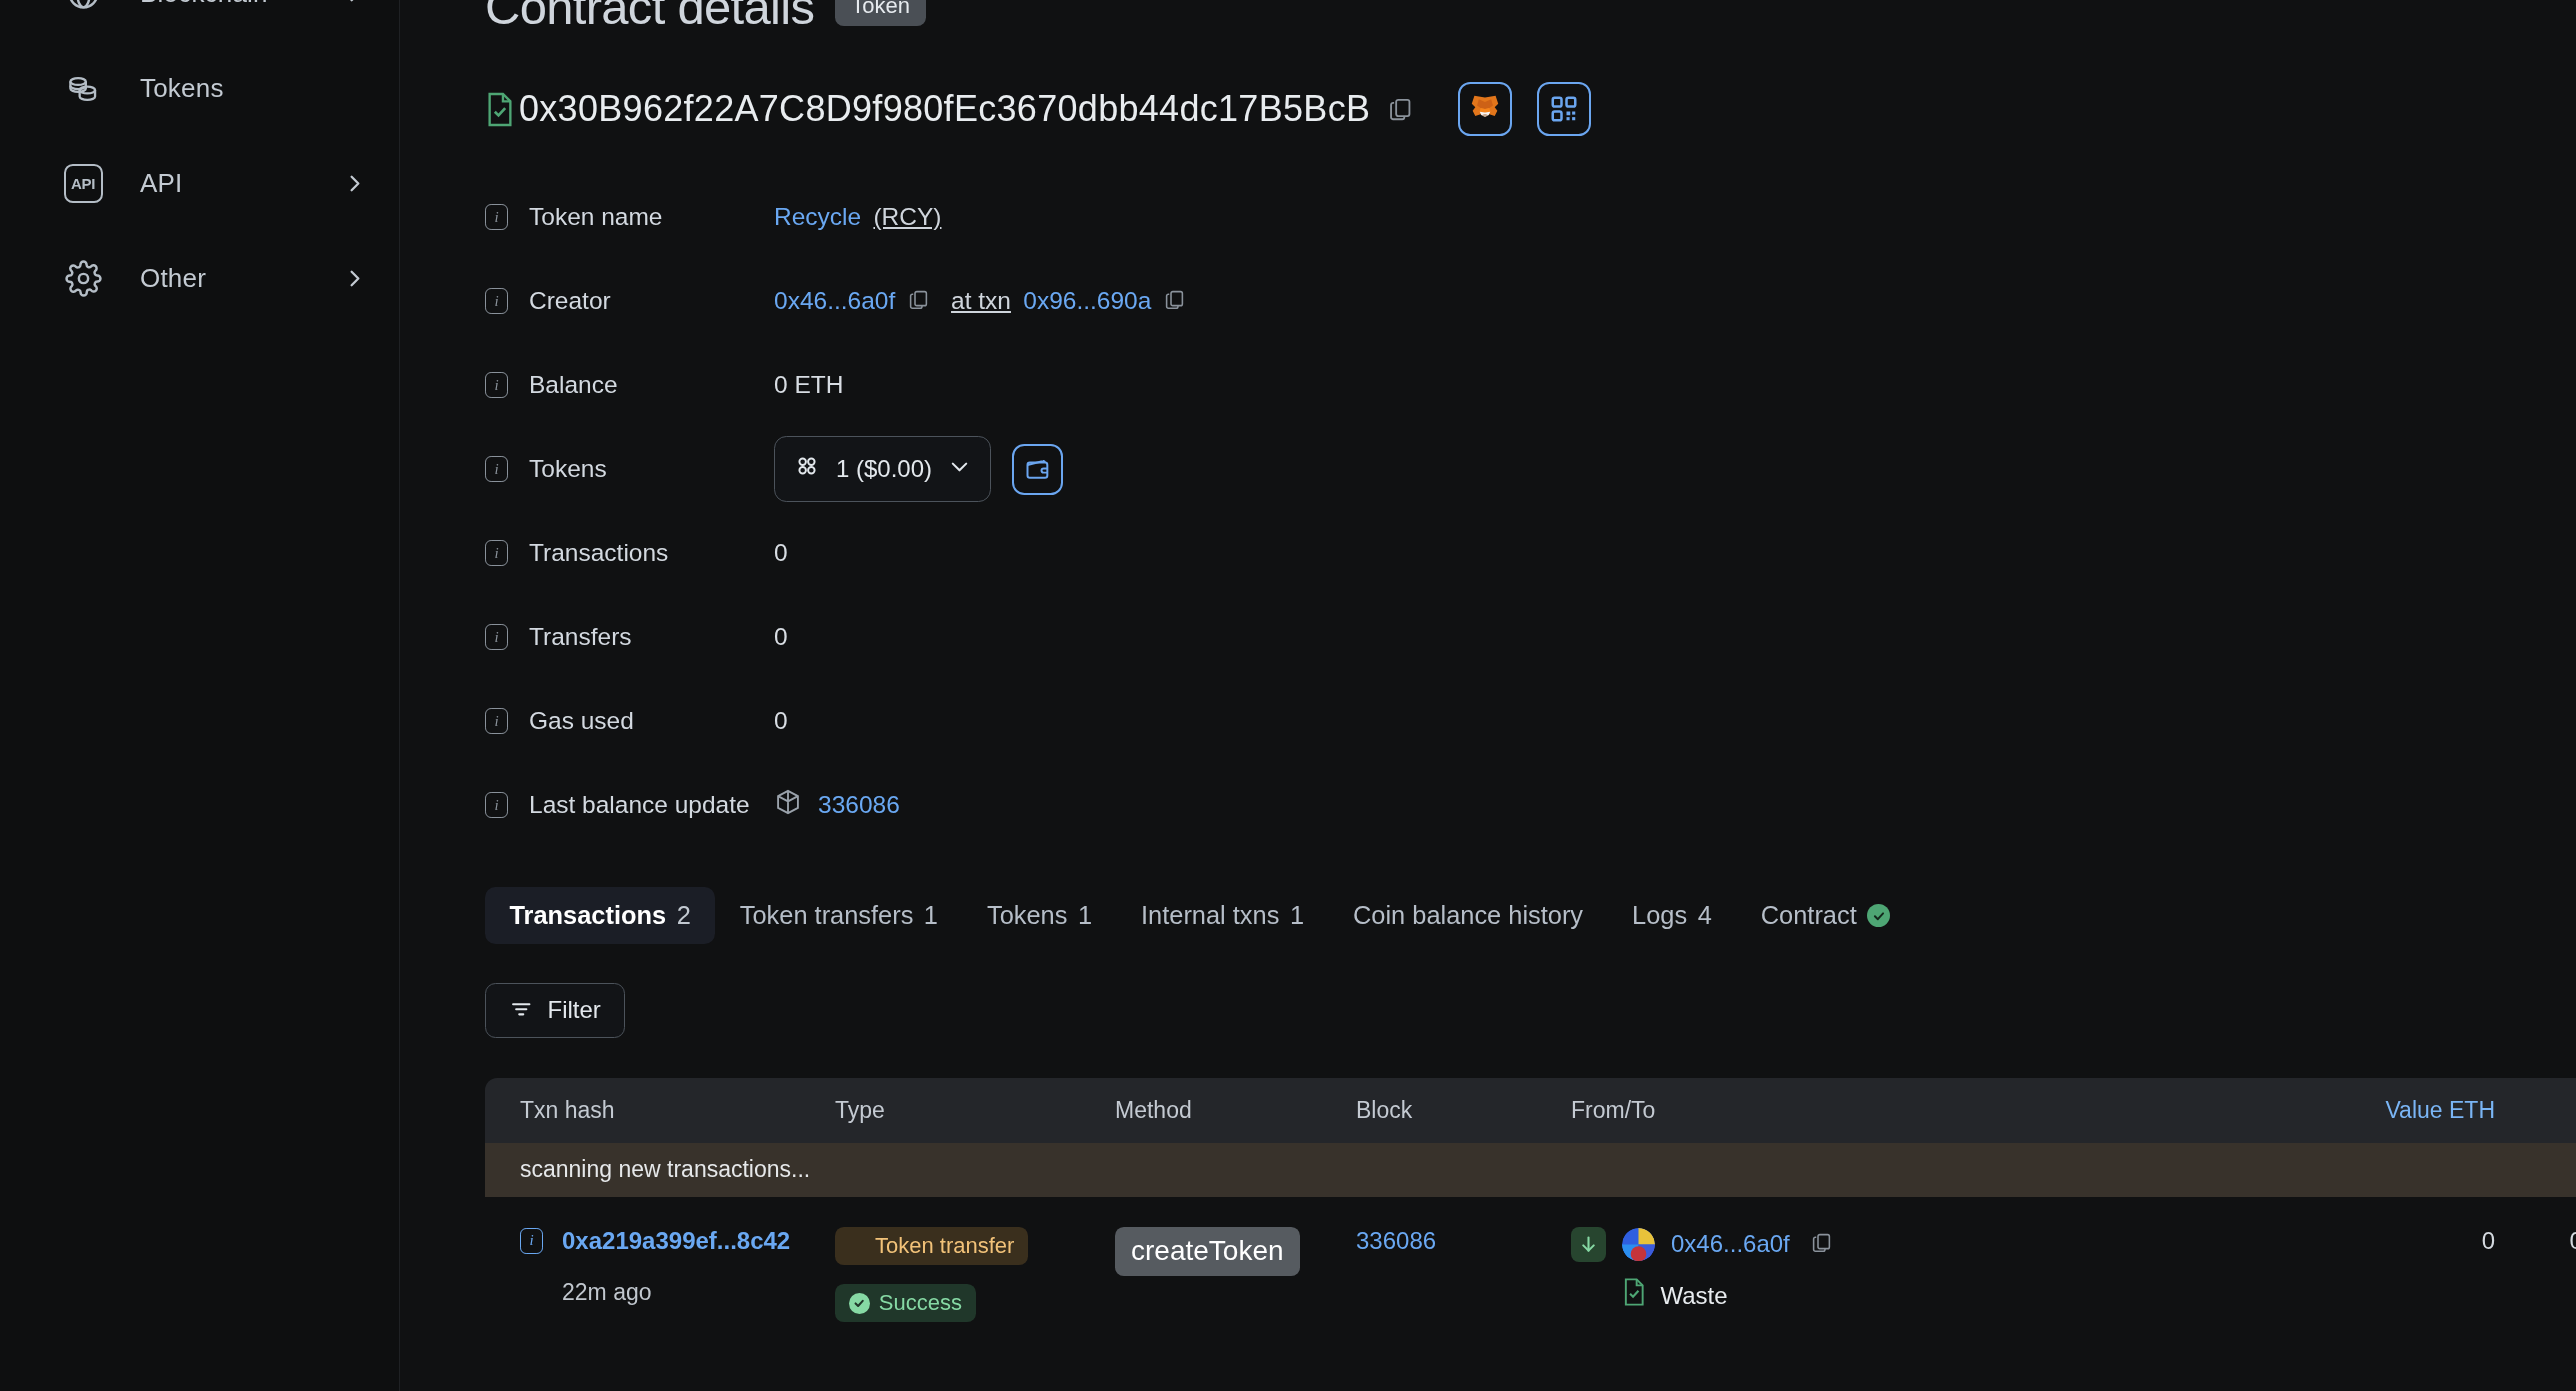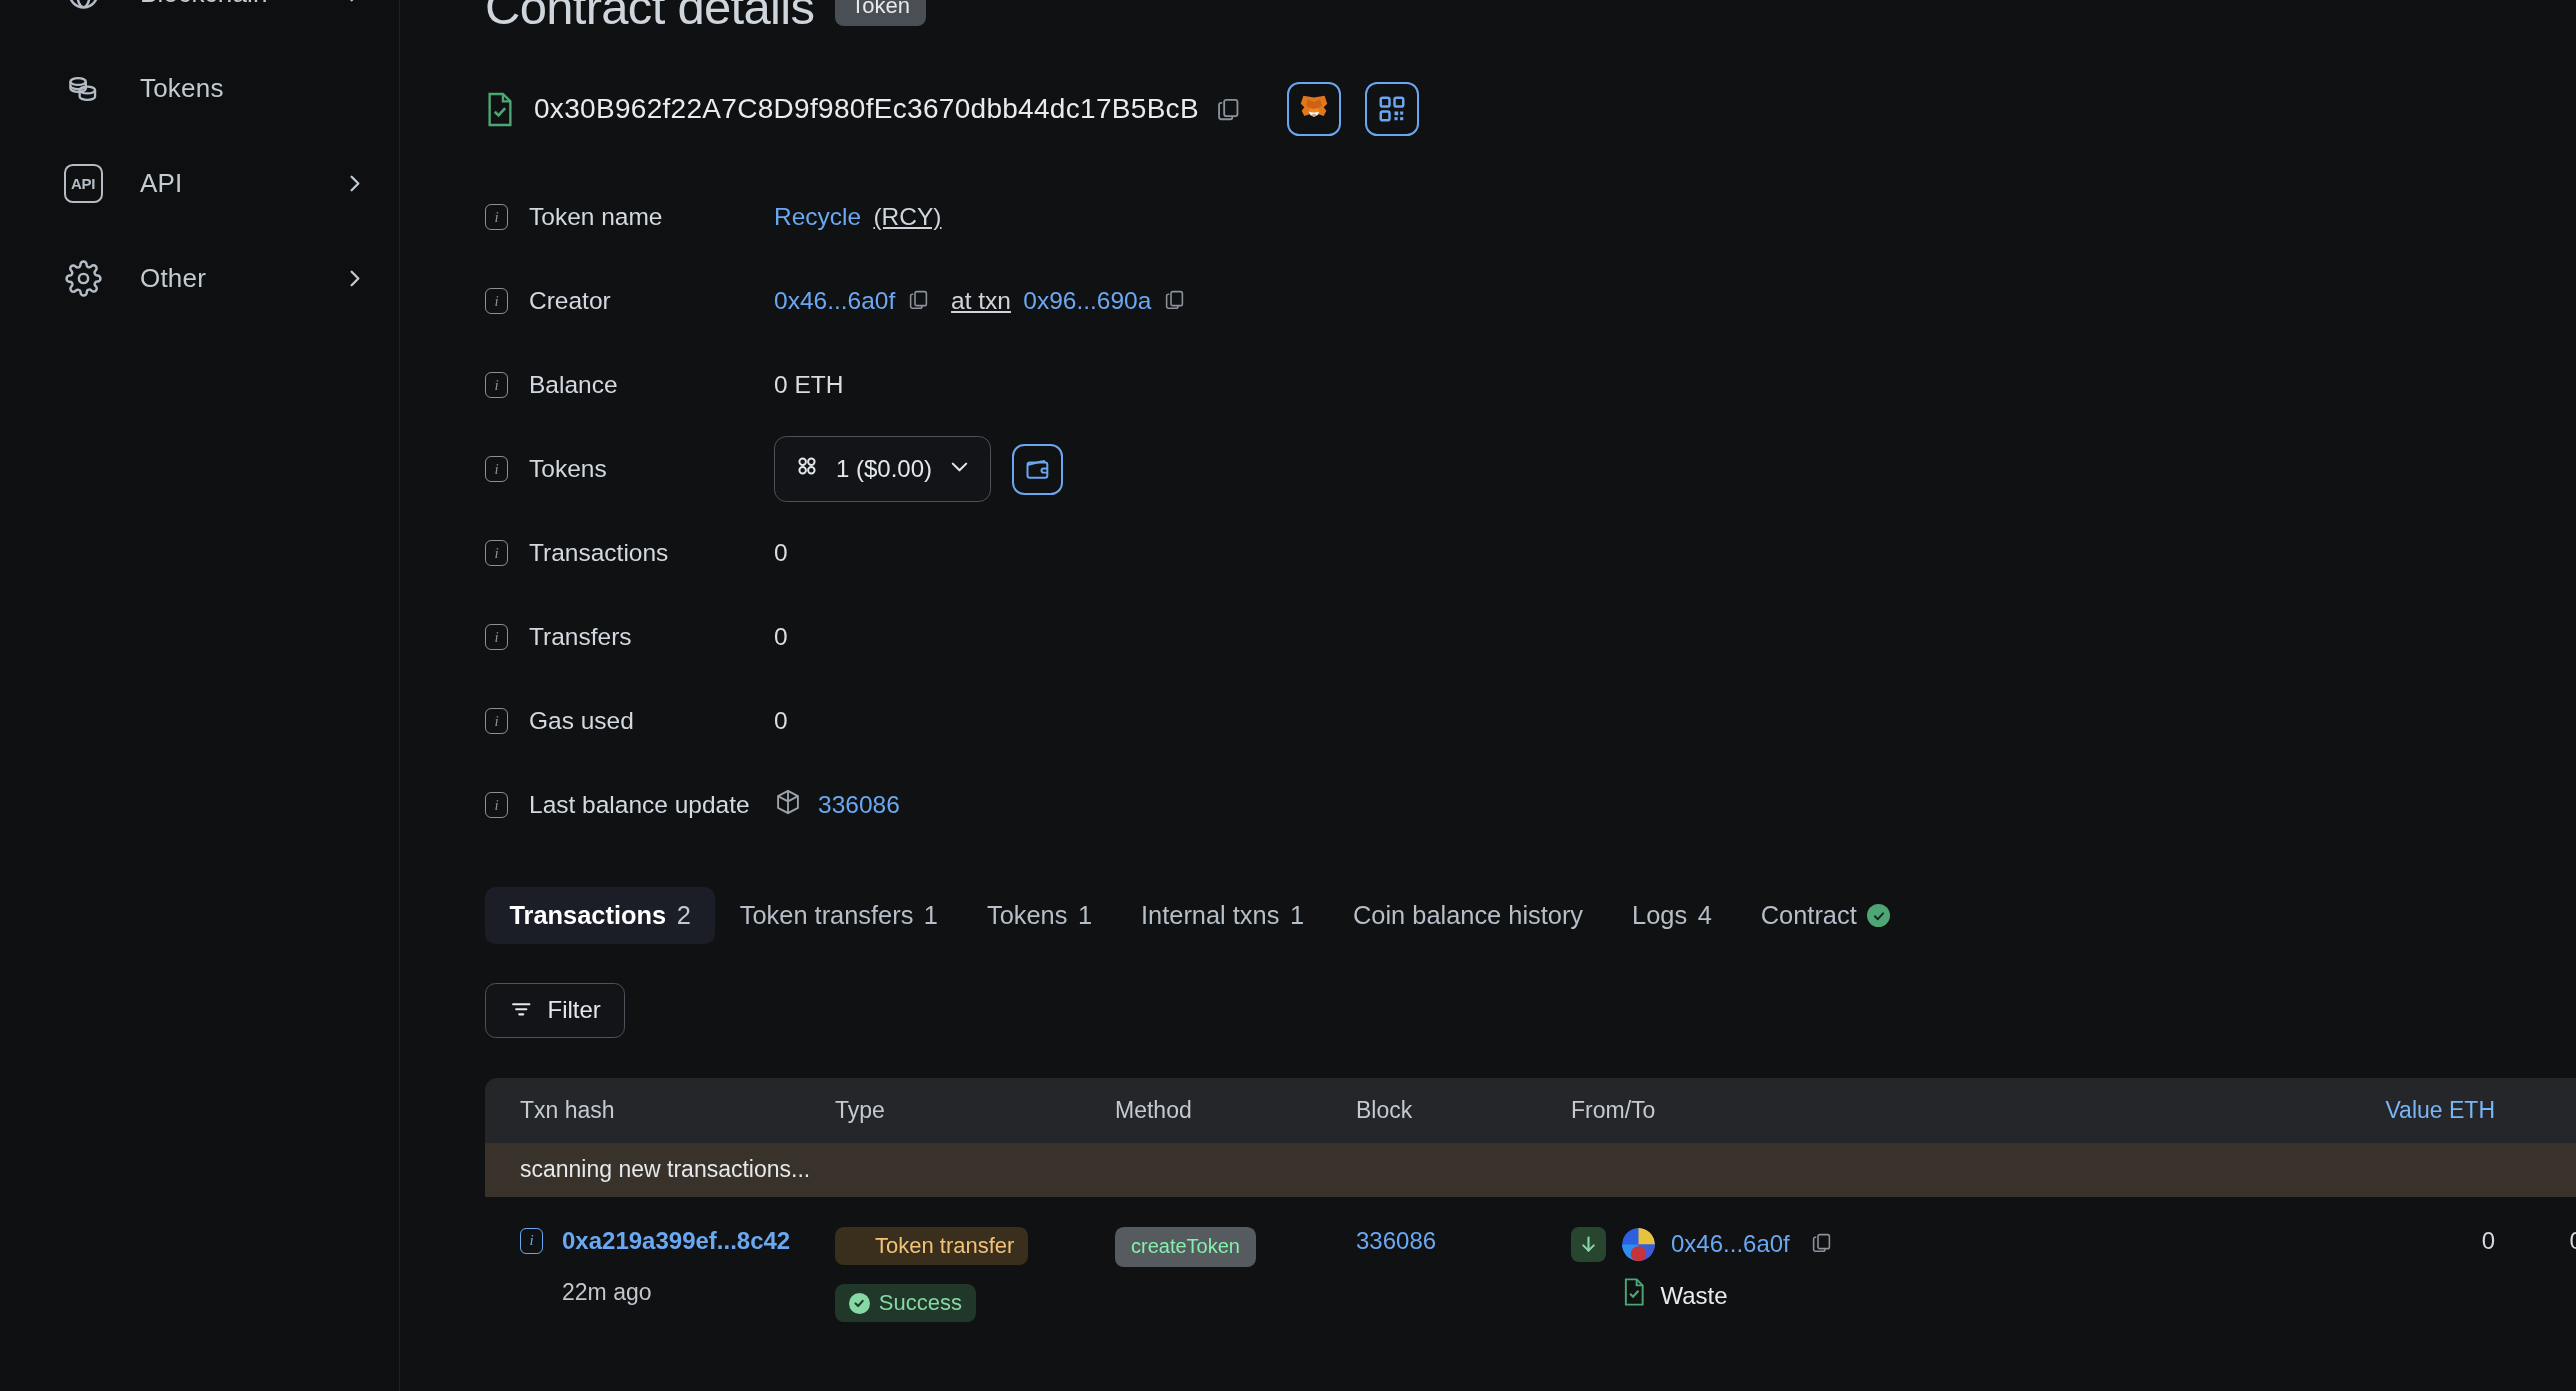--- a/index.html
+++ b/index.html
@@ -47,21 +47,21 @@
   .title-row { display: flex; align-items: center; gap: 21px; margin-top: -21px; }
   .page-title { font-size: 49px; font-weight: 400; color: #cfd5dc; letter-spacing: -0.7px; }
   .chip-token {
     background: #4a4f55; color: #e7ebef; font-size: 22px;
     border-radius: 8.8px; padding: 7px 16px 8.8px; line-height: 1;
   }
 
   .addr-row { display: flex; align-items: center; margin-top: 47px; }
   .doc-ico { width: 30px; height: 37px; flex: 0 0 30px; }
   .addr-text {
-    font-size: 28px; color: #e8ecef; margin-left: 19px; letter-spacing: 0.3px;
+    font-size: 36px; color: #e8ecef; margin-left: 4px; letter-spacing: 0.3px;
     font-family: "Liberation Sans", sans-serif;
   }
   .copy-ico { width: 24.5px; height: 26px; margin-left: 17.5px; cursor: pointer; }
   .icon-btn {
     width: 54px; height: 54px; border: 2.6px solid #6ba6f0; border-radius: 12.3px;
     display: flex; align-items: center; justify-content: center;
     margin-left: 24.5px; cursor: pointer; background: transparent;
   }
   .icon-btn.first { margin-left: 46px; }
 
@@ -137,21 +137,21 @@
   .badge {
     display: inline-flex; align-items: center; gap: 8.8px;
     border-radius: 8.8px; padding: 8px 14px; font-size: 22px; line-height: 1;
   }
   .badge-tt { background: #3a2f1d; color: #f2c279; padding-left: 40px; }
   .badge-ok { background: #20372a; color: #86d9a4; margin-top: 19px; align-items: flex-end; }
   .badge-ok .ck {
     width: 21px; height: 21px; border-radius: 50%; background: #86d9a4;
     display: inline-flex; align-items: center; justify-content: center;
   }
-  .badge-method { background: #565b60; color: #86efac; border-radius: 8.8px; padding: 8.8px 16px; font-size: 20px; }
+  .badge-method { background: #565b60; color: #ffffff; border-radius: 8.8px; padding: 8.8px 16px; font-size: 28px; }
   .arrow-badge {
     width: 35px; height: 35px; border-radius: 8px; background: #27452f;
     display: flex; align-items: center; justify-content: center; flex: 0 0 35px;
   }
   .identicon {
     width: 33px; height: 33px; border-radius: 50%; flex: 0 0 33px; overflow: hidden;
   }
   .num { font-size: 24px; color: #d4d9df; }
 </style>
 </head>

